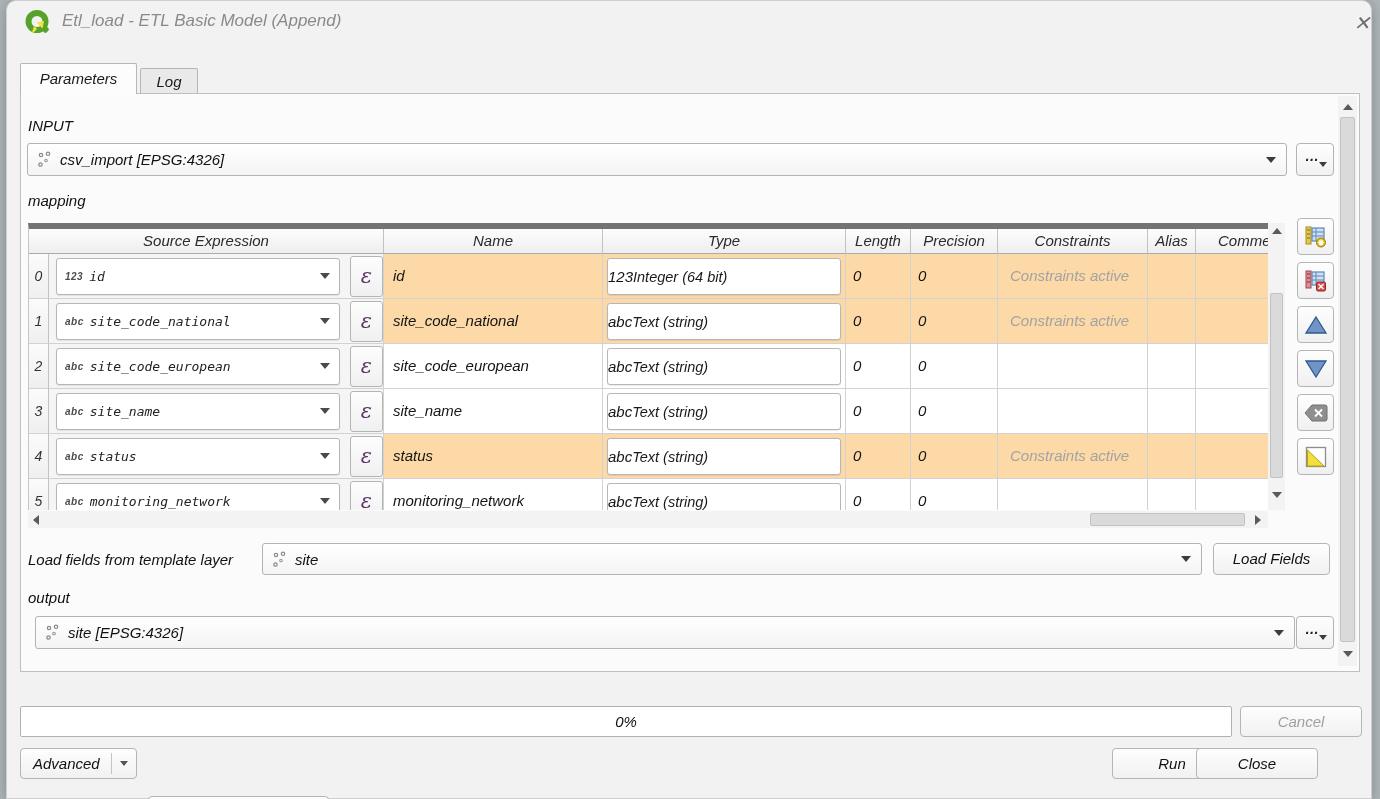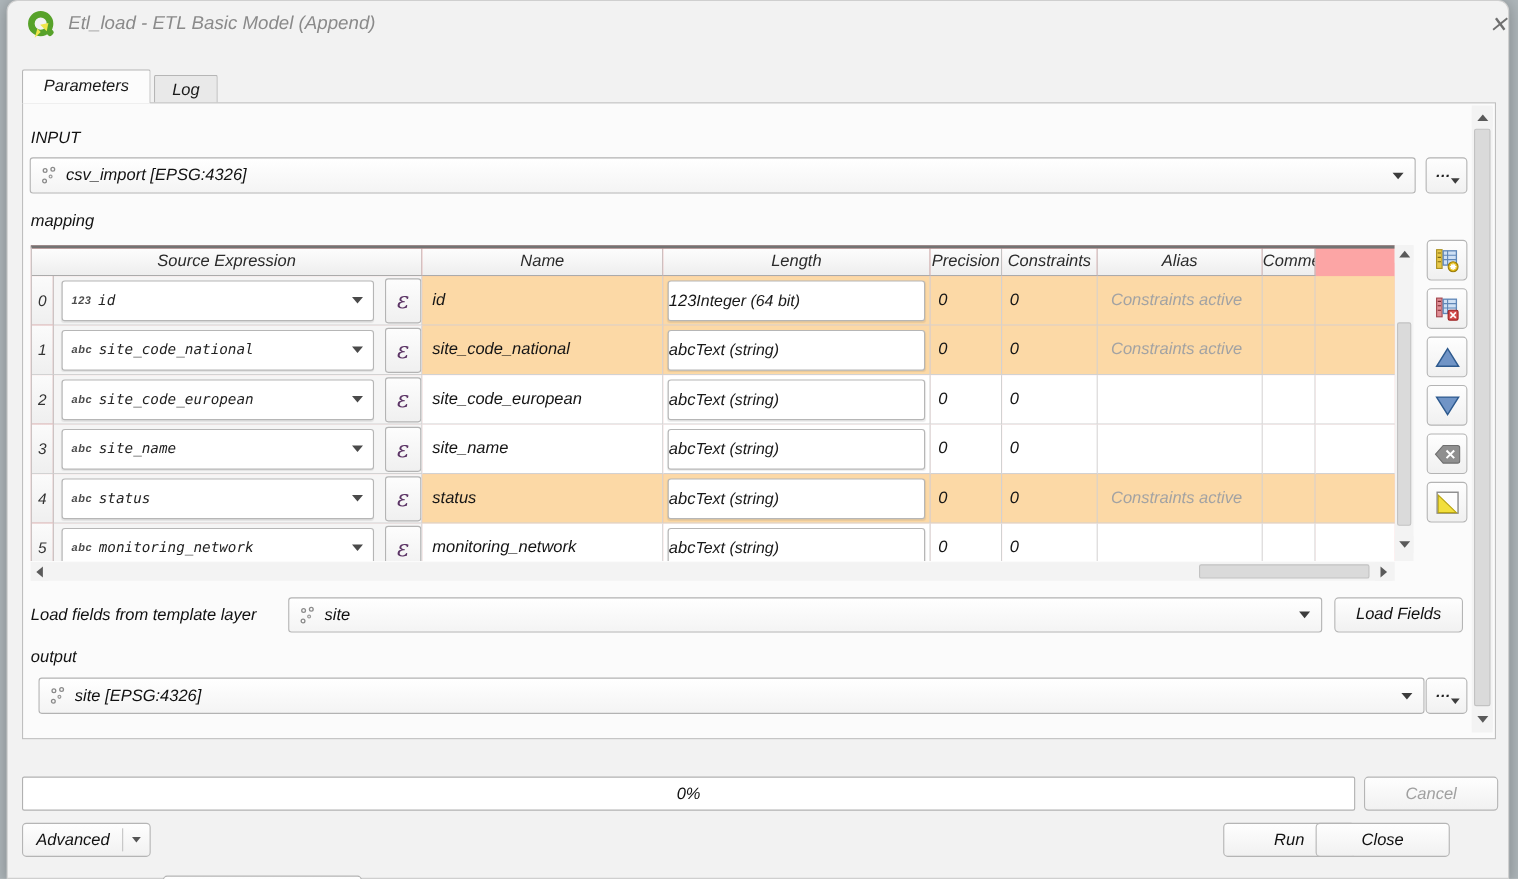--- a/index.html
+++ b/index.html
@@ -43,22 +43,22 @@
   .browse-btn { position:absolute; z-index:6; width:38px; background:linear-gradient(#fefefe,#f1f1f1);
                 border:1px solid #b3b3b3; border-radius:4px; font-size:14px; color:#222;
                 text-align:center; cursor:pointer; }
   .browse-btn .dots { position:absolute; left:8px; top:4px; letter-spacing:1px; font-weight:bold; }
   .browse-btn .mini-arrow { position:absolute; right:6px; bottom:8px; width:0; height:0;
                 border-left:4px solid transparent; border-right:4px solid transparent;
                 border-top:5px solid #3c3c3c; }
 
   
   .maptable { position:absolute; left:28px; top:223px; width:1240px; height:287px;
-              z-index:6; overflow:hidden; border-top:3px solid #737373; border-left:1px solid #c6c6c6;
-              background:#fca5a5; }
+              z-index:6; overflow:hidden; border-top:6px solid #737373; border-left:1px solid #c6c6c6;
+              background:#ec4899; }
   .tgrid { display:grid; grid-template-columns:20px 335px 219px 243px 65px 87px 150px 48px 110px; }
   .th { height:25px; background:linear-gradient(#fdfdfd,#eeeeee); border-right:1px solid #c2c2c2;
         border-bottom:1px solid #ababab; font-size:15px; color:#2b2b2b; text-align:center;
         line-height:24px; white-space:nowrap; overflow:hidden; }
   .th.span2 { grid-column:1 / 3; }
   .cell { height:45px; border-right:1px solid #d2d2d2; border-bottom:1px solid #d2d2d2;
           background:#ffffff; font-size:15px; color:#151515; overflow:hidden; }
   .cell.idx { background:linear-gradient(#fbfbfb,#efefef); text-align:center; line-height:44px;
               font-size:14px; color:#333; border-right:1px solid #c2c2c2; }
   .cell.exprc { background:#f5f5f5; display:flex; align-items:center; }
@@ -153,20 +153,21 @@
     <span class="dots">…</span>
     <span class="mini-arrow"></span>
   </div>
 
   <div class="lbl" style="left:28px; top:192px;">mapping</div>
 
   <div class="maptable">
     <div class="tgrid">
       <div class="th span2">Source Expression</div>
       <div class="th">Name</div>
+      <div class="th">Type</div>
       <div class="th">Length</div>
       <div class="th">Precision</div>
       <div class="th">Constraints</div>
       <div class="th">Alias</div>
       <div class="th">Comment</div>
     </div>
 
     <div class="tgrid trow hl">
       <div class="cell idx">0</div>
       <div class="cell exprc">

